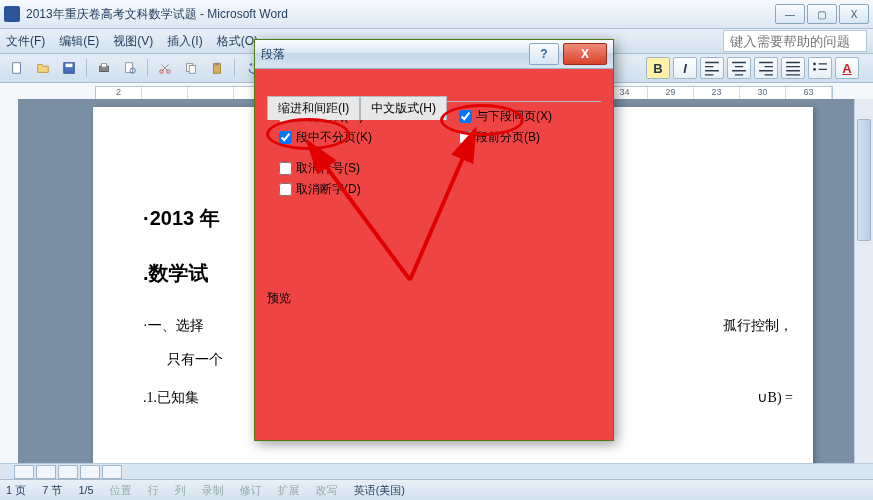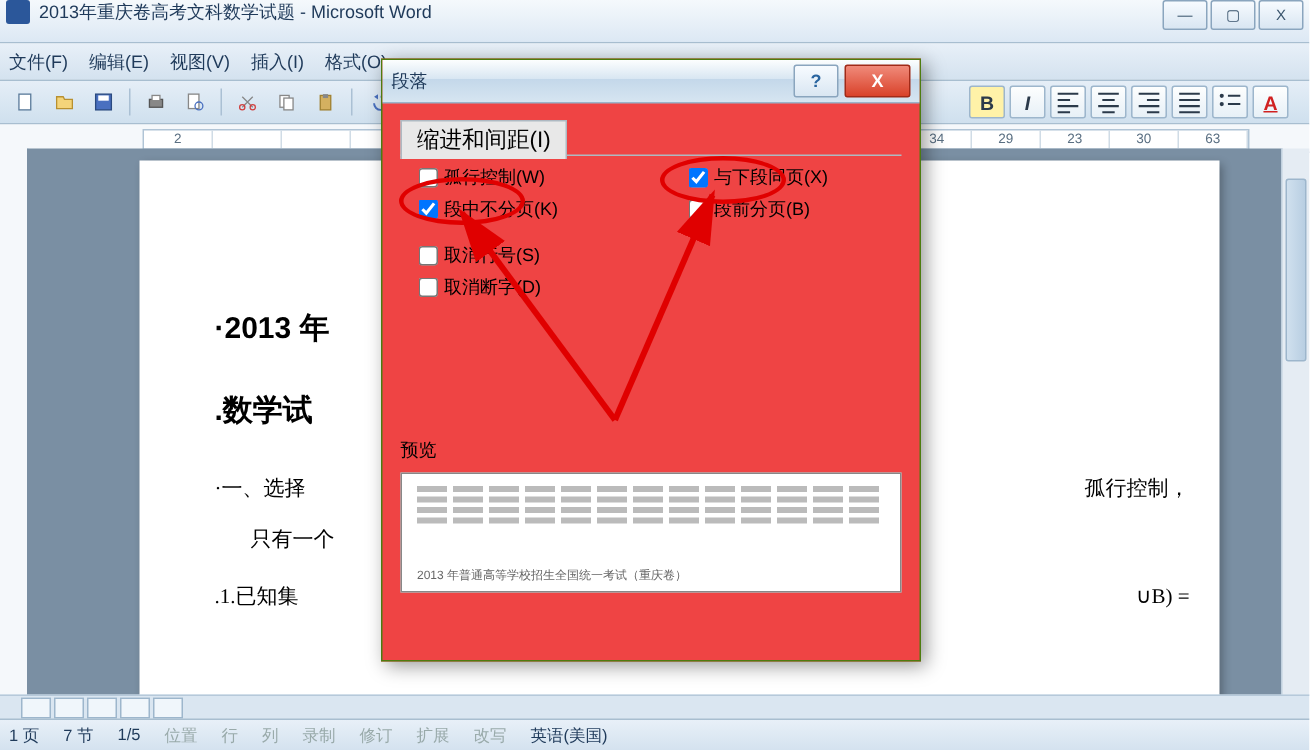--- a/index.html
+++ b/index.html
@@ -1,16 +1,16 @@
 <!DOCTYPE html>
 <html><head>
 <meta charset="utf-8">
 <style>
 body{margin:0;font-family:"Microsoft YaHei",SimSun,Arial,sans-serif;font-size:12px;background:#fff;width:873px;height:500px;overflow:hidden;position:relative}
-.titlebar{height:28px;background:linear-gradient(#f5f9fc,#dce8f4);border-bottom:1px solid #a8bed0;display:flex;align-items:flex-start;padding:0 4px}
+.titlebar{height:28px;background:linear-gradient(#f5f9fc,#dce8f4);border-bottom:1px solid #a8bed0;display:flex;align-items:center;padding:0 4px}
 .titlebar .icon{width:16px;height:16px;background:#2b579a;margin-right:6px;border-radius:2px}
 .titlebar .title{flex:1;color:#1f3a5a}
 .winbtns{display:flex;gap:2px}
 .winbtn{width:28px;height:18px;border:1px solid #8aa5be;border-radius:2px;background:linear-gradient(#f7fbff,#d9e6f2);display:flex;align-items:center;justify-content:center;font-size:10px;color:#3a556d}
 .menubar{height:24px;background:linear-gradient(#e8f0f8,#d4e2ef);border-bottom:1px solid #a8bed0;display:flex;align-items:center;padding:0 6px;gap:14px;color:#1f3a5a}
 .menubar .help{margin-right:auto}
 .searchbox{background:#fff;border:1px solid #b5c8d8;padding:2px 6px;color:#888;width:130px;height:16px}
 .toolbar{height:28px;background:linear-gradient(#e5eef7,#cfe0ee);border-bottom:1px solid #a8bed0;display:flex;align-items:center;padding:0 6px;gap:4px}
 .tbtn{width:20px;height:20px;border:1px solid transparent;border-radius:2px;display:flex;align-items:center;justify-content:center}
 .tbtn svg{width:14px;height:14px}
@@ -26,21 +26,21 @@
 .page h1{font-family:SimHei,sans-serif;font-size:20px;color:#000;margin:28px 0 18px;font-weight:bold}
 .page p{font-family:SimSun,serif;font-size:14px;color:#000;margin:16px 0}
 
 .dialog{position:absolute;left:254px;top:39px;width:358px;height:400px;background:#ef4444;border:1px solid #4d7c0f;box-shadow:3px 3px 12px rgba(0,0,0,.4);z-index:10}
 .dlg-title{height:28px;background:linear-gradient(#fcfefe,#d8e6f2 45%,#c4d8ea 46%,#d6e5f1);display:flex;align-items:center;padding:0 6px;font-size:12px;color:#1f3a5a;border-bottom:1px solid #9ab3c9}
 .dlg-title .t{flex:1}
 .dlg-close{width:42px;height:20px;background:linear-gradient(#f08a7a,#d9422a);border:1px solid #a02a18;border-radius:2px;color:#fff;display:flex;align-items:center;justify-content:center;font-size:12px;font-weight:bold}
 .dlg-help{width:28px;height:20px;background:linear-gradient(#f7fbff,#d9e6f2);border:1px solid #8aa5be;border-radius:2px;margin-right:4px;display:flex;align-items:center;justify-content:center;color:#2a65a0;font-weight:bold}
 .dlg-body{padding:8px 12px}
 .tabs{display:flex;gap:0;border-bottom:1px solid #aeb9c2;margin-bottom:6px}
-.tab{padding:3px 10px;border:1px solid #aeb9c2;border-bottom:none;background:#e8e8e8;position:relative;top:3px;font-size:15px}
+.tab{padding:3px 10px;border:1px solid #aeb9c2;border-bottom:none;background:#e8e8e8;position:relative;top:19px;font-size:12px}
 .tab.active{background:#f0f0f0;border-bottom:1px solid #f0f0f0}
 .section-label{font-size:12px;color:#000;margin:4px 0 6px}
 .chk-grid{display:grid;grid-template-columns:170px 170px;gap:4px 10px;margin-left:12px}
 .chk{display:flex;align-items:center;gap:4px;font-size:12px}
 .chk input{width:13px;height:13px;margin:0}
 .preview-box{margin-top:92px}
 .pv-frame{border:1px solid #888;height:62px;background:#fff;padding:8px 10px;font-size:7px;color:#999;line-height:8px;position:relative}
 .pv-line{height:4px;background:repeating-linear-gradient(90deg,#bbb 0 20px,transparent 20px 24px);margin-bottom:3px}
 .pv-cap{font-size:8px;color:#666;position:absolute;bottom:6px}
 .dlg-btns{display:flex;justify-content:space-between;margin-top:10px;align-items:center}
@@ -69,20 +69,21 @@
   </div>
 </div>
 
 <div class="menubar">
   <span>文件(F)</span>
   <span>编辑(E)</span>
   <span>视图(V)</span>
   <span>插入(I)</span>
   <span>格式(O)</span>
   <span class="help"></span>
+  <input class="searchbox" placeholder="键入需要帮助的问题" style="">
 </div>
 
 <div class="toolbar">
   <div class="tbtn">
       <svg viewBox="0 0 16 16">
         <rect x="3" y="2" width="9" height="12" fill="#fff" stroke="#5a7a9a"></rect>
       </svg>
     </div>
   <div class="tbtn">
       <svg viewBox="0 0 16 16">
@@ -218,20 +219,21 @@
 
 <div class="dialog">
   <div class="dlg-title">
     <span class="t">段落</span>
     <div class="dlg-help">?</div>
     <div class="dlg-close">X</div>
   </div>
   <div class="dlg-body">
     <div class="tabs">
       <div class="tab">缩进和间距(I)</div>
+      <div class="tab">中文版式(H)</div>
     </div>
     <div class="chk-grid">
       <label class="chk">
           <input type="checkbox" style="">
           <span>孤行控制(W)</span>
         </label>
       <label class="chk">
           <input type="checkbox" checked="" style="">
           <span>与下段同页(X)</span>
         </label>
@@ -250,27 +252,20 @@
           <input type="checkbox" style="">
           <span>取消行号(S)</span>
         </label>
       <label class="chk">
           <input type="checkbox" style="">
           <span>取消断字(D)</span>
         </label>
     </div>
     <div class="preview-box">
       <div class="section-label">预览</div>
-      <div class="pv-frame">
-        <div class="pv-line"></div>
-          <div class="pv-line"></div>
-          <div class="pv-line"></div>
-          <div class="pv-line"></div>
-        <div class="pv-cap">2013 年普通高等学校招生全国统一考试（重庆卷）</div>
-      </div>
     </div>
   </div>
 </div>
 
 <div class="oval" style="left:266px;top:118px;width:78px;height:26px"></div>
 <div class="oval" style="left:440px;top:104px;width:78px;height:26px"></div>
 <svg class="arrow" style="left:260px;top:110px;width:260px;height:180px">
   <defs>
       <marker id="ah" markerWidth="10" markerHeight="10" refX="8" refY="3" orient="auto">
         <path d="M0,0 L9,3 L0,6 z" fill="#e00000"></path>

